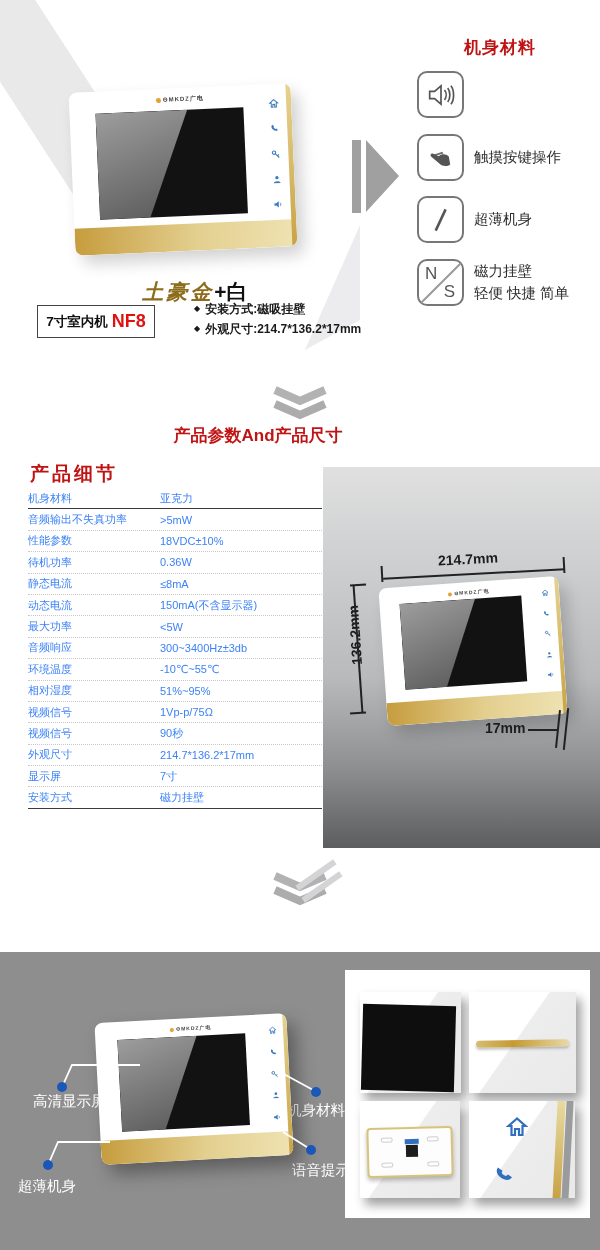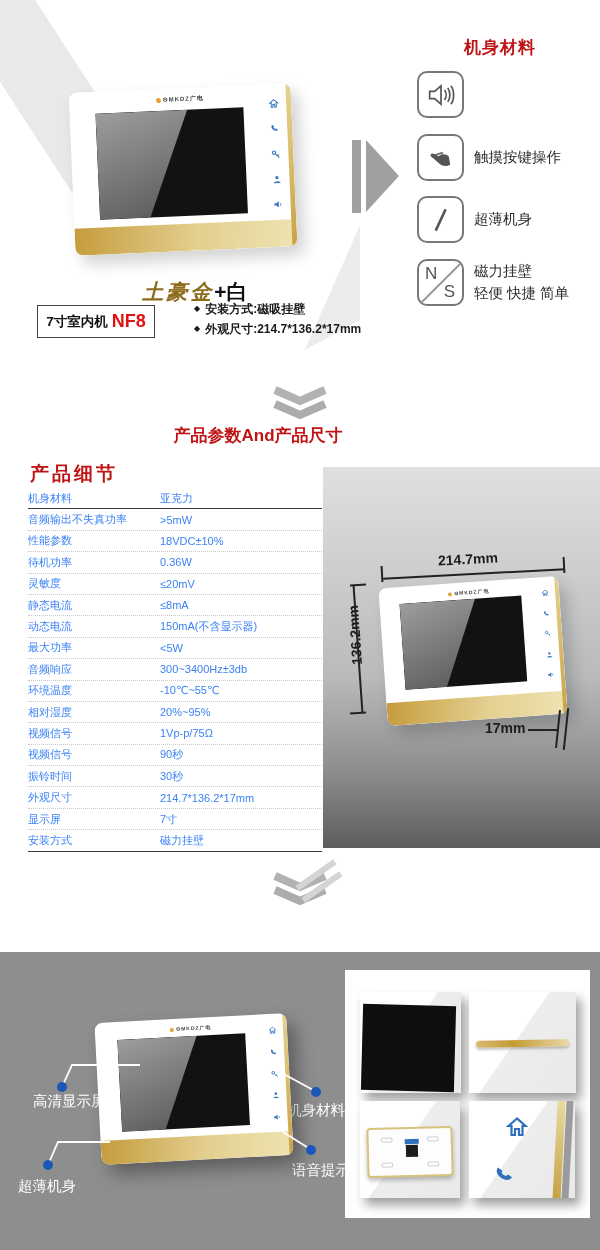--- a/index.html
+++ b/index.html
@@ -213,24 +213,20 @@
         </div>
         <div class="spec-row">
           <span class="lab">性能参数</span>
           <span>18VDC±10%</span>
         </div>
         <div class="spec-row">
           <span class="lab">待机功率</span>
           <span>0.36W</span>
         </div>
         <div class="spec-row">
-          <span class="lab">灵敏度</span>
-          <span>≤20mV</span>
-        </div>
-        <div class="spec-row">
           <span class="lab">静态电流</span>
           <span>≤8mA</span>
         </div>
         <div class="spec-row">
           <span class="lab">动态电流</span>
           <span>150mA(不含显示器)</span>
         </div>
         <div class="spec-row">
           <span class="lab">最大功率</span>
           <span>&lt;5W</span>
@@ -238,33 +234,29 @@
         <div class="spec-row">
           <span class="lab">音频响应</span>
           <span>300~3400Hz±3db</span>
         </div>
         <div class="spec-row">
           <span class="lab">环境温度</span>
           <span>-10℃~55℃</span>
         </div>
         <div class="spec-row">
           <span class="lab">相对湿度</span>
-          <span>20%~95%</span>
+          <span>51%~95%</span>
         </div>
         <div class="spec-row">
           <span class="lab">视频信号</span>
           <span>1Vp-p/75Ω</span>
         </div>
         <div class="spec-row">
           <span class="lab">视频信号</span>
           <span>90秒</span>
-        </div>
-        <div class="spec-row">
-          <span class="lab">振铃时间</span>
-          <span>30秒</span>
         </div>
         <div class="spec-row">
           <span class="lab">外观尺寸</span>
           <span>214.7*136.2*17mm</span>
         </div>
         <div class="spec-row">
           <span class="lab">显示屏</span>
           <span>7寸</span>
         </div>
         <div class="spec-row solid">

